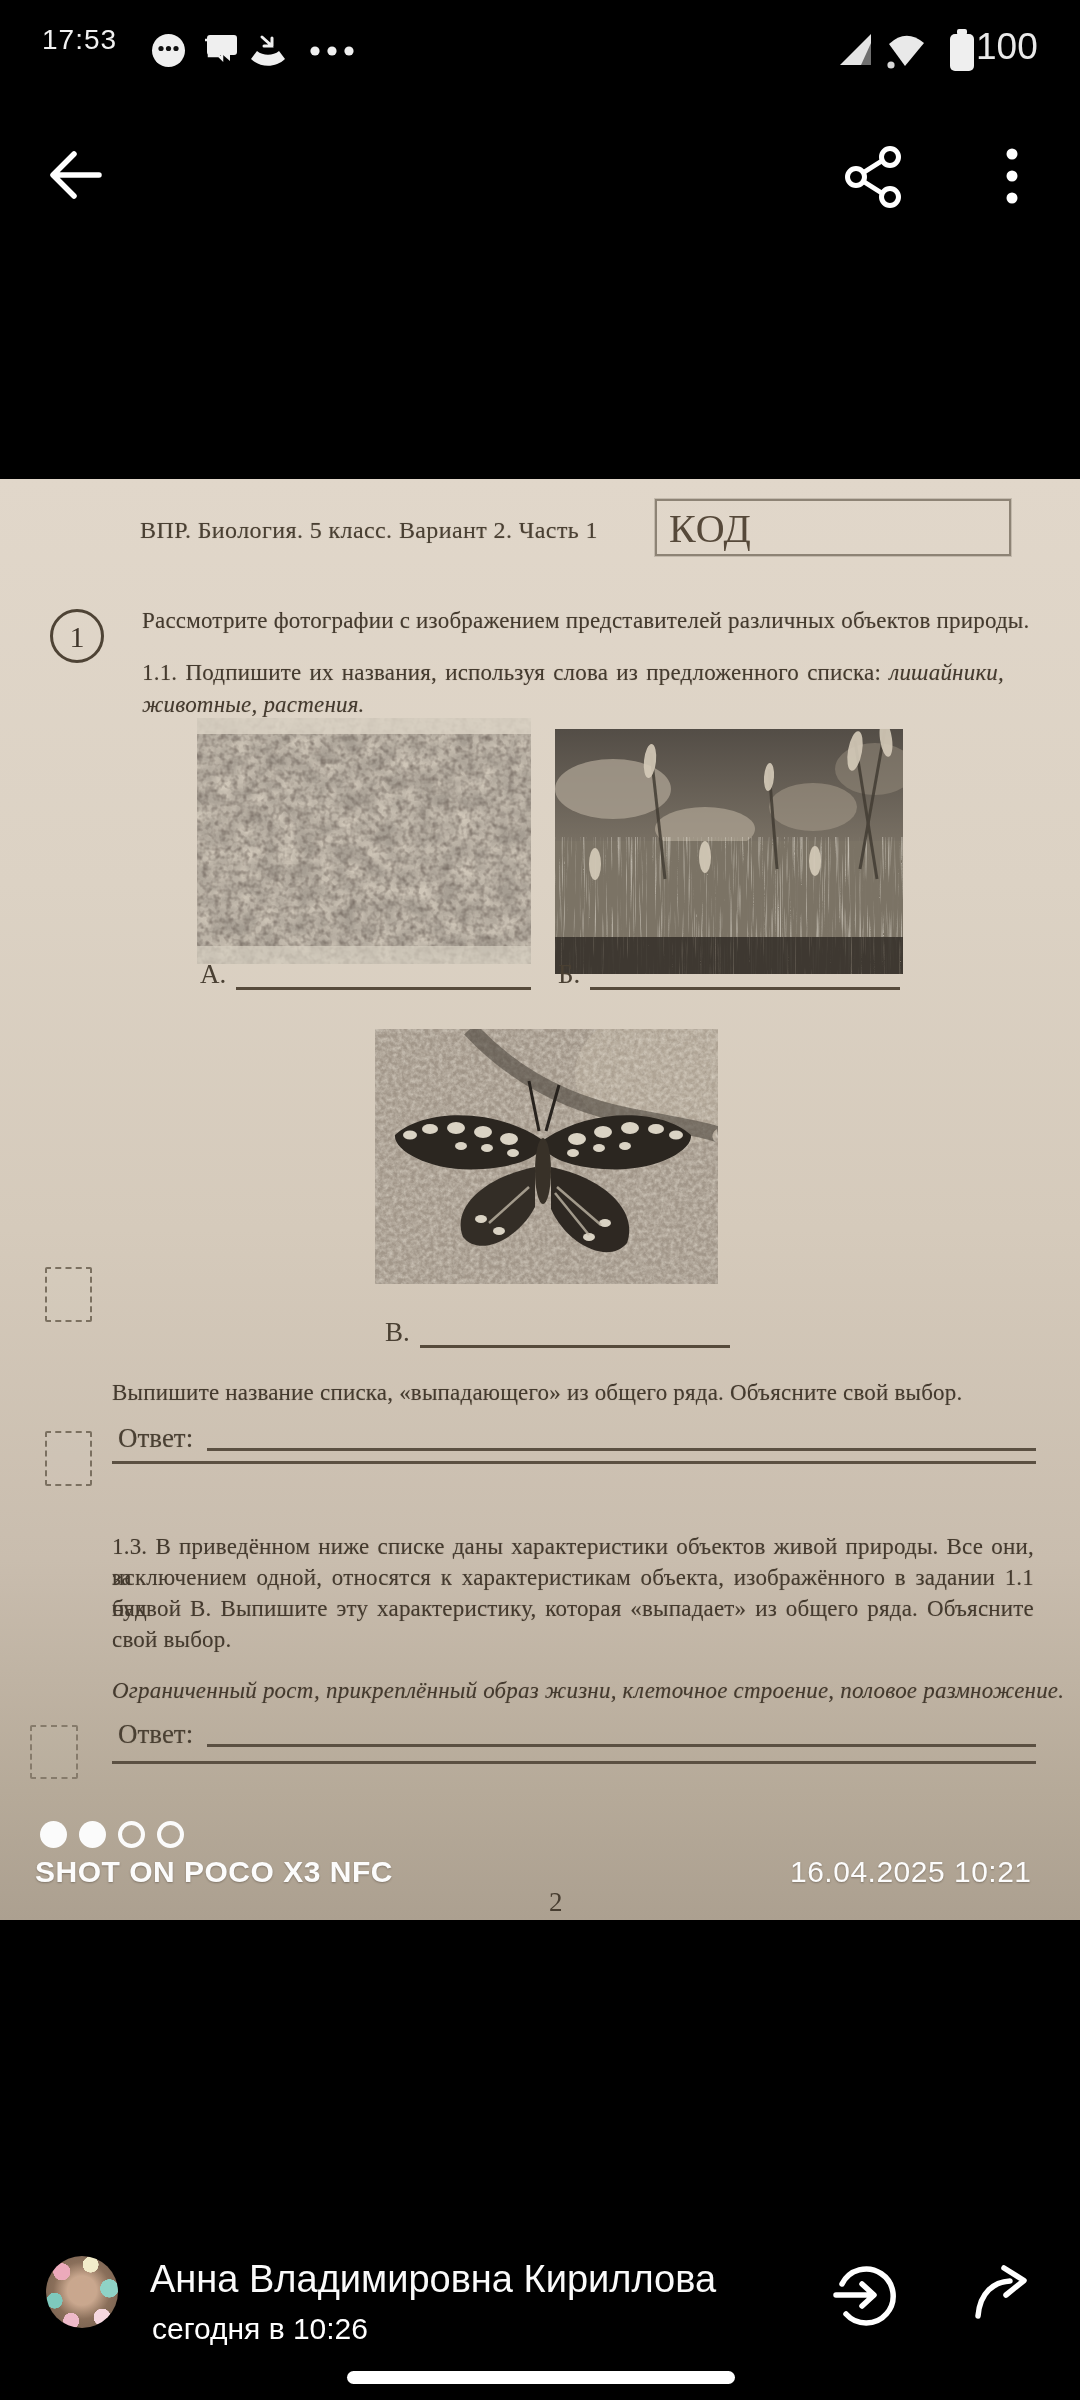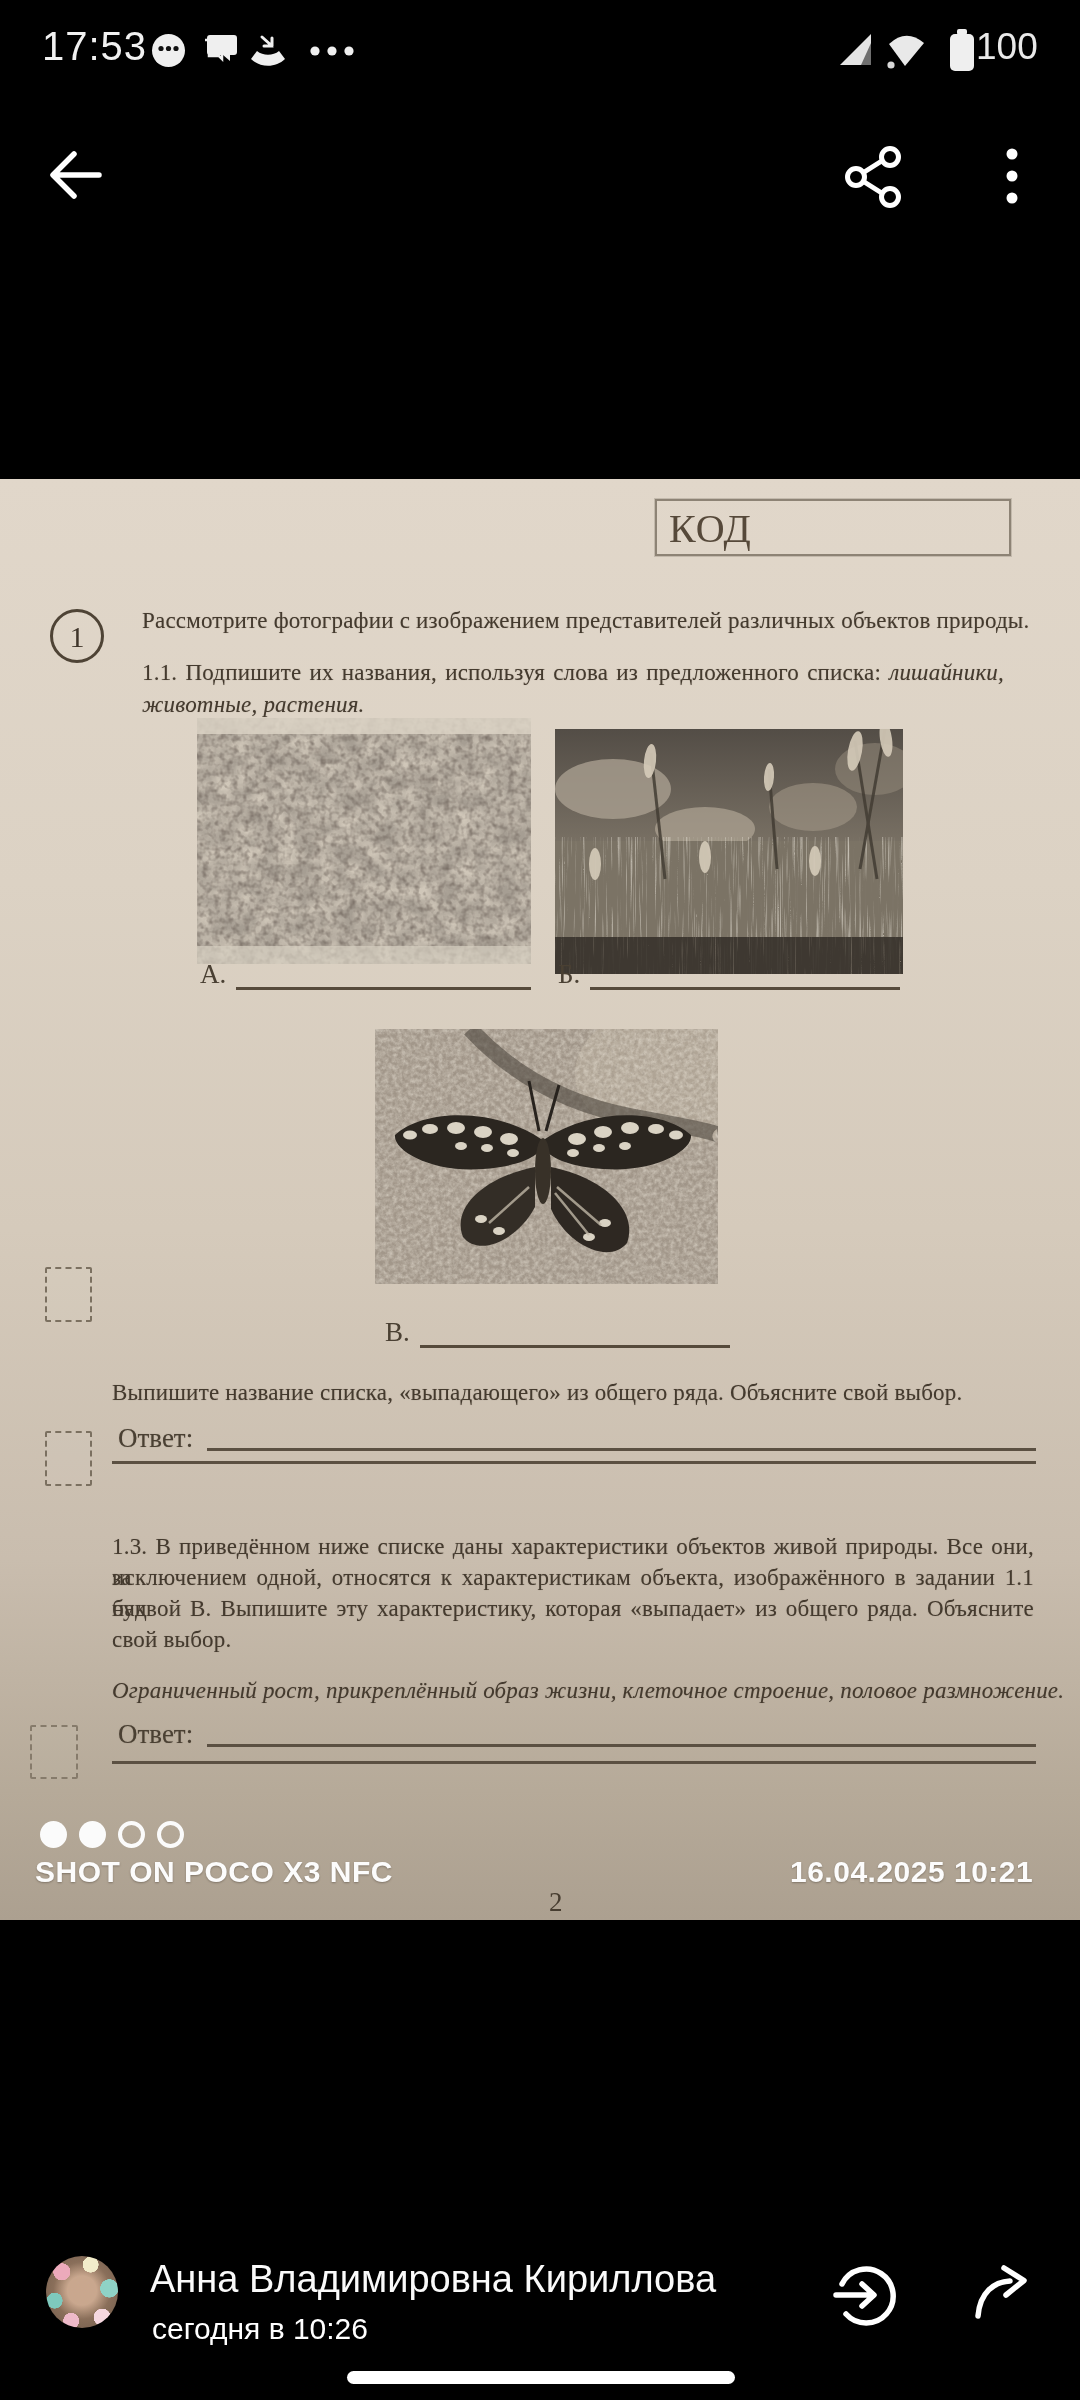--- a/index.html
+++ b/index.html
@@ -1,21 +1,21 @@
 <!DOCTYPE html>
 <html><head>
 <meta charset="utf-8">
 <style>
   *{box-sizing:border-box;margin:0;padding:0}
   body{background:#000;margin:0}
   #screen{position:relative;width:1080px;height:2400px;background:#000;overflow:hidden;
           font-family:"Liberation Sans",sans-serif}
 
   
-  .sb-time{position:absolute;left:42px;top:24px;font-size:40px;color:#f1f1f1;letter-spacing:1px}
+  .sb-time{position:absolute;left:42px;top:24px;font-size:28px;color:#f1f1f1;letter-spacing:1px}
   .sb-ico{position:absolute;top:32px}
   .sb-batt-num{position:absolute;left:976px;top:26px;font-size:37px;color:#e9e9e9}
 
   
   .nav-ico{position:absolute;cursor:pointer}
 
   
   .doc{position:absolute;left:0;top:479px;width:1080px;height:1441px;overflow:hidden;
        background:linear-gradient(180deg,#e1d7ca 0%,#dcd2c4 28%,#d5cabb 52%,#c9bdae 75%,#b6aa99 91%,#aca090 100%);
        font-family:"Liberation Serif",serif;color:#443a2e}
@@ -40,21 +40,21 @@
   .ans-row .alabel{font-size:27px;color:#4a4033;margin-right:14px;line-height:30px;
                    text-shadow:0 0 1px rgba(68,58,46,.35)}
   .ans-row .aline{flex:1;border-bottom:3px solid #5b5042;height:28px}
   .fullline{position:absolute;border-bottom:3px solid #5b5042}
   .wm-dots{position:absolute;left:40px;top:1342px;display:flex;gap:12px;align-items:center}
   .wm-dot{width:27px;height:27px;border-radius:50%}
   .wm-dot.filled{background:#fbfbfb}
   .wm-dot.open{border:4.5px solid #fbfbfb}
   .wm-brand{position:absolute;left:35px;top:1376px;font-size:30px;font-weight:bold;color:#fcfcfc;
             letter-spacing:.5px;font-family:"Liberation Sans",sans-serif;text-shadow:0 1px 2px rgba(60,50,40,.4)}
-  .wm-date{position:absolute;left:790px;top:1376px;font-size:30px;font-weight:bold;color:#fcfcfc;
+  .wm-date{position:absolute;left:790px;top:1376px;font-size:30px;font-weight:normal;color:#fcfcfc;
            letter-spacing:.5px;font-family:"Liberation Sans",sans-serif;text-shadow:0 1px 2px rgba(60,50,40,.4)}
   .page-num{position:absolute;left:549px;top:1408px;font-size:27px;color:#473d30}
 
   
   .avatar{position:absolute;left:46px;top:2256px;width:72px;height:72px;border-radius:50%;overflow:hidden;
       background:
         radial-gradient(circle 14px at 22% 22%,#ecaabb 0 60%,transparent 62%),
         radial-gradient(circle 13px at 62% 12%,#f2ecca 0 60%,transparent 62%),
         radial-gradient(circle 15px at 88% 45%,#8fd3c6 0 60%,transparent 62%),
         radial-gradient(circle 13px at 12% 62%,#7ec9bd 0 60%,transparent 62%),
@@ -128,20 +128,21 @@
     </svg>
     <svg class="nav-ico" style="left:996px;top:146px" width="32" height="60" viewBox="0 0 32 60">
       <circle cx="16" cy="8" r="5.5" fill="#fff"></circle>
       <circle cx="16" cy="30" r="5.5" fill="#fff"></circle>
       <circle cx="16" cy="52" r="5.5" fill="#fff"></circle>
     </svg>
   </div>
 
   <div class="doc">
 
+    <div class="doc-title">ВПР.  Биология.  5 класс.  Вариант 2.  Часть 1</div>
     <div class="kod-box">
       <span>КОД</span>
     </div>
 
     <div class="task-circle">
       <span>1</span>
     </div>
 
     <div class="dline" style="left:142px;top:126px;width:862px">Рассмотрите фотографии с изображением представителей различных объектов природы.</div>
 

